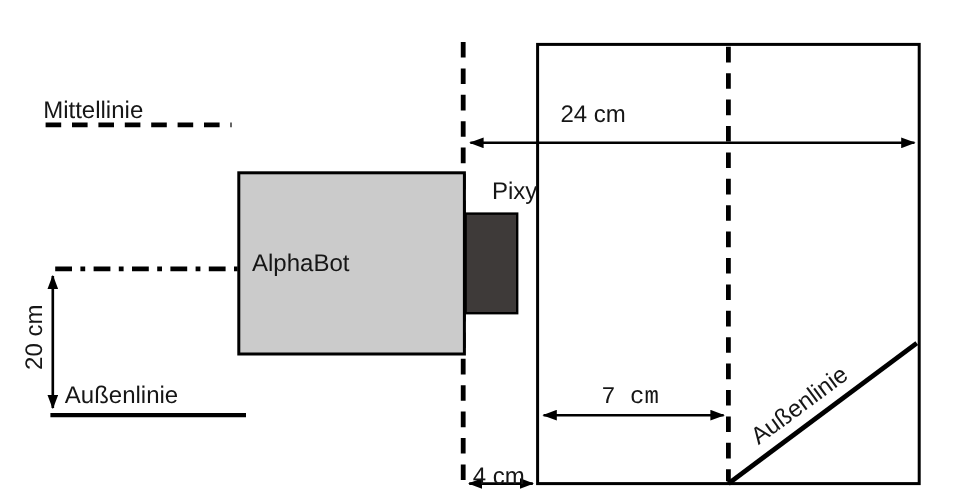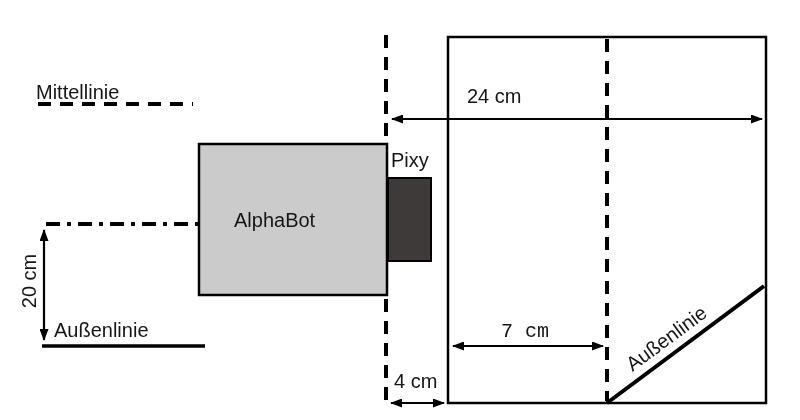--- a/index.html
+++ b/index.html
@@ -77,27 +77,27 @@
     <line x1="391" y1="403" x2="444" y2="403" stroke="#000000" stroke-width="2.2" marker-start="url(#arrow)" marker-end="url(#arrow)"></line>
 
     <line x1="607" y1="403" x2="764" y2="286" stroke="#000000" stroke-width="4"></line>
   </svg>
 
   <div class="lbl" style="left:36px; top:81px;">Mittellinie</div>
 
 
   <div class="lbl" style="left:467px; top:85px;">24 cm</div>
 
-  <div class="lbl" style="left:210px; top:209px;margin-left:24px;">AlphaBot</div>
+  <div class="lbl" style="left:210px; top:209px;">AlphaBot</div>
 
-  <div class="lbl" style="left:391px; top:149px;text-align:right;">Pixy</div>
+  <div class="lbl" style="left:410px; top:149px;text-align:right;">Pixy</div>
 
   <div class="lbl lbl-rot90" style="left:-11px; top:270px;">20 cm</div>
 
   <div class="lbl" style="left:54px; top:319px;">Außenlinie</div>
 
   <div class="lbl" style="left:501px; top:321px;font-family:Liberation Mono, monospace;">7 cm</div>
 
-  <div class="lbl" style="left:394px; top:370px;">4 cm</div>
+  <div class="lbl" style="left:394px; top:386px;">4 cm</div>
 
   <div class="lbl lbl-rotdiag" style="left:605px; top:327px;">Außenlinie</div>
 
 </div>
 
 </body></html>

